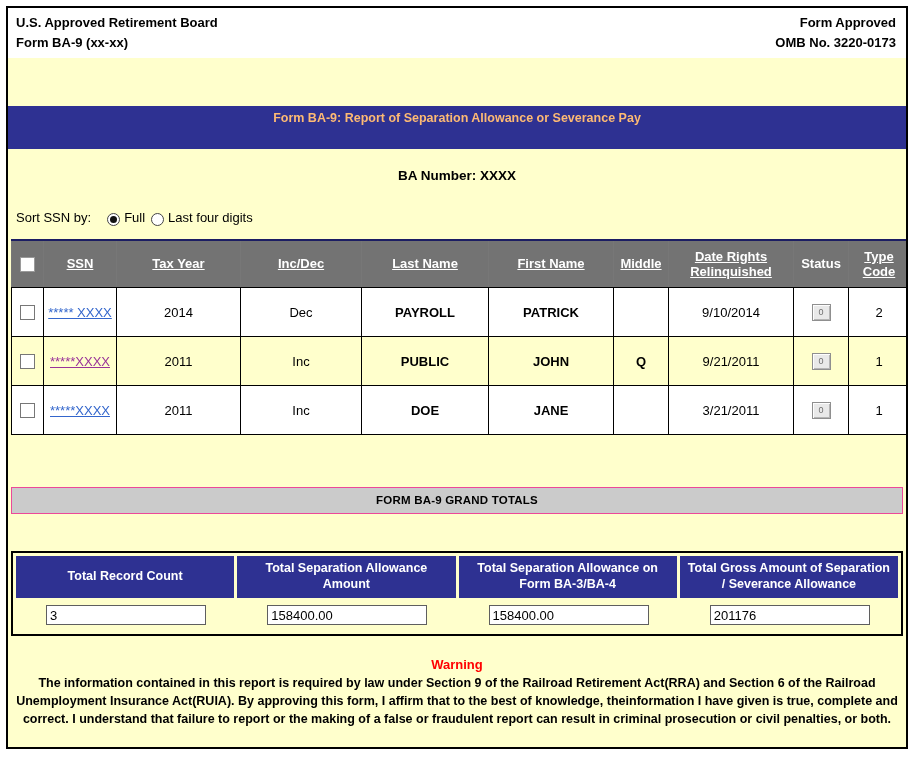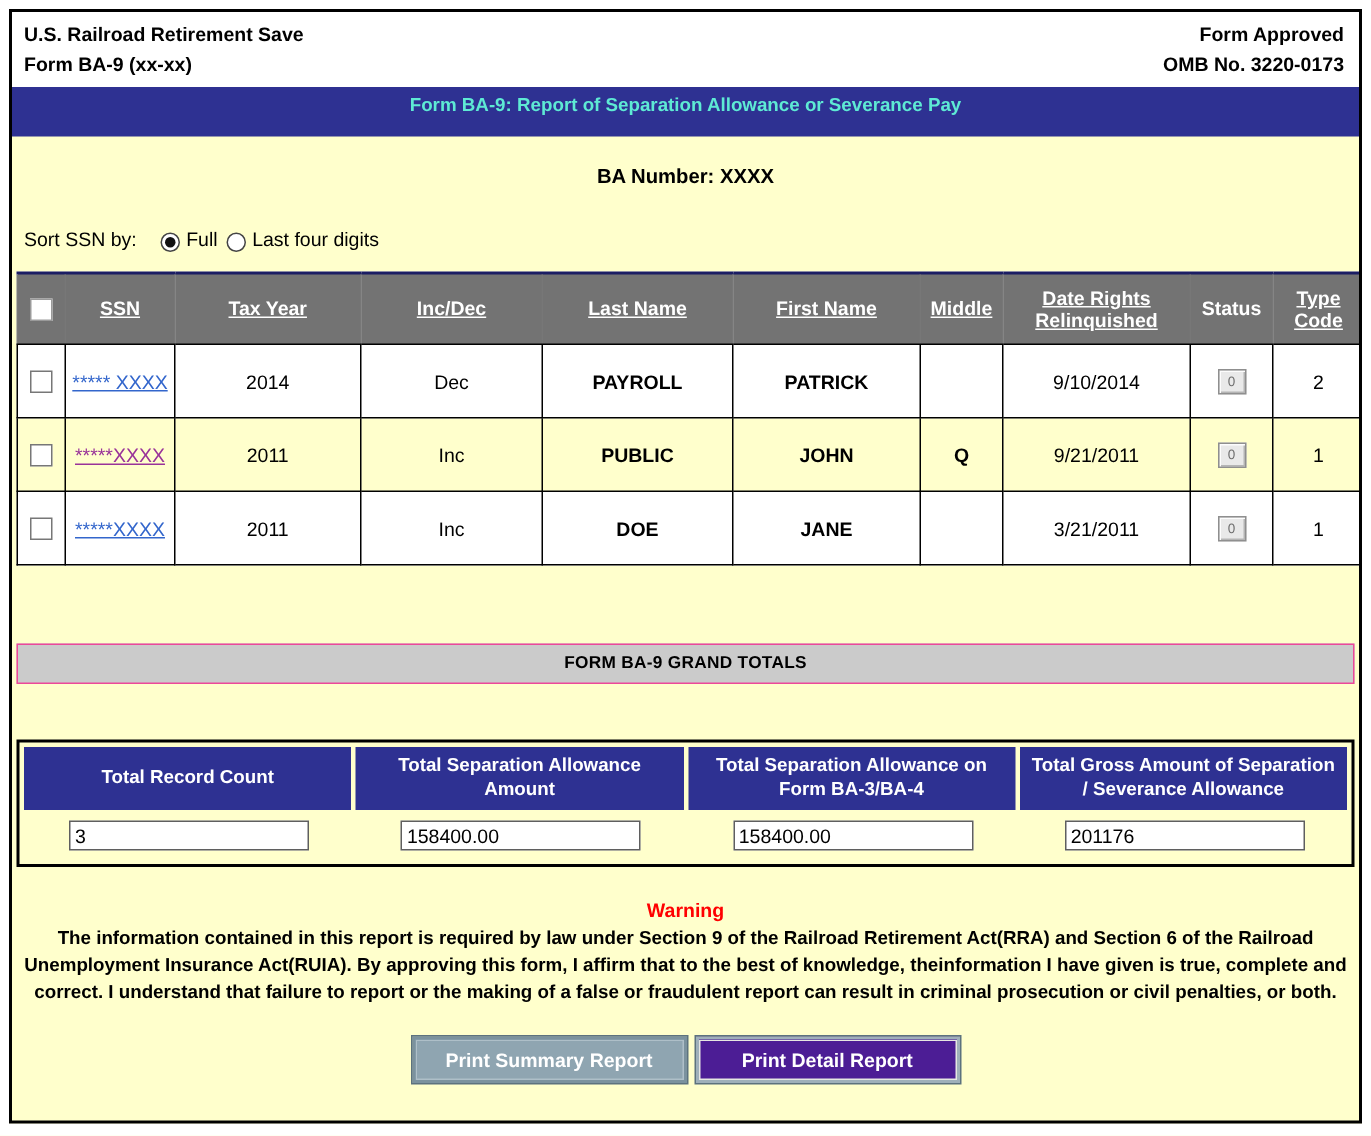--- a/index.html
+++ b/index.html
@@ -9,22 +9,22 @@
     margin: 6px; height: 743px; border: 2px solid #000;
     background: #FFFFCC; overflow: hidden;
   }
   
   .hdr {
     background: #fff; display: flex; justify-content: space-between;
     padding: 5px 10px 6px 8px; font-size: 13px; font-weight: bold; line-height: 1.5;
   }
   .hdr .right { text-align: right; }
   .banner {
-    background: #2E3192; color: #5eead4; text-align: center;
-    font-size: 12.5px; font-weight: bold; padding: 5px 0 14px;
+    background: #2E3192; color: #fdba74; text-align: center;
+    font-size: 12.5px; font-weight: bold; padding: 5px 0 24px; margin-top: 48px;
   }
   
   .title { text-align: center; margin-top: 17px; font-size: 13.5px; font-weight: bold; line-height: 1.45; }
   
   .sortrow { display: flex; align-items: center; margin: 24px 0 0 8px; font-size: 13px; }
   .sortrow .lbl { margin-right: 10px; }
   .radio {
     display: inline-block; width: 13px; height: 13px; border-radius: 50%;
     border: 1px solid #444; background: #fff; margin: 0 4px 0 6px; position: relative; top: 2px;
   }
@@ -100,21 +100,21 @@
     color: #fff; cursor: default;
   }
 </style>
 </head>
 <body>
 
 <div class="page">
 
   <div class="hdr">
     <div class="left">
-      <div>U.S. Railroad Retirement Save</div>
+      <div>U.S. Approved Retirement Board</div>
       <div>Form BA-9 (xx-xx)</div>
     </div>
     <div class="right">
       <div>Form Approved</div>
       <div>OMB No. 3220-0173</div>
     </div>
   </div>
 
   <div class="banner">Form BA-9: Report of Separation Allowance or Severance Pay</div>
 

